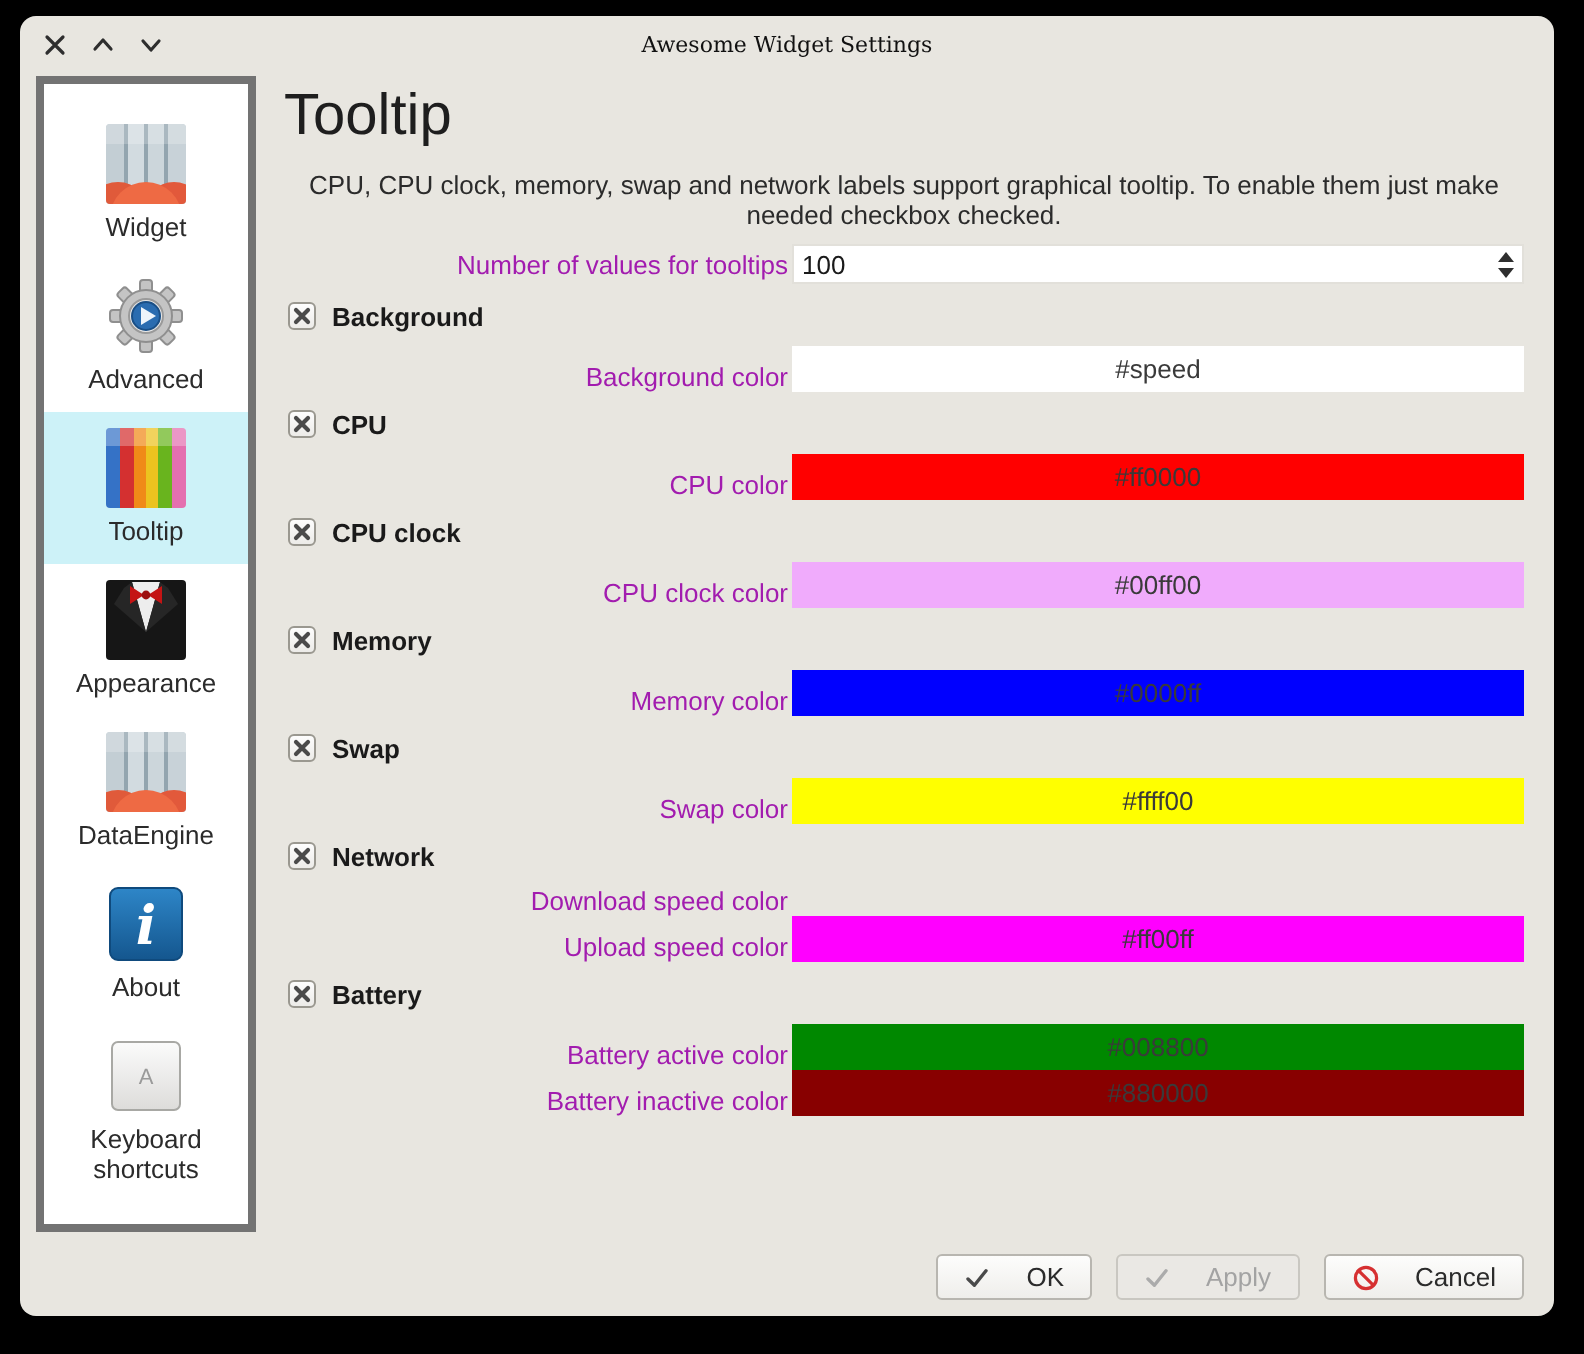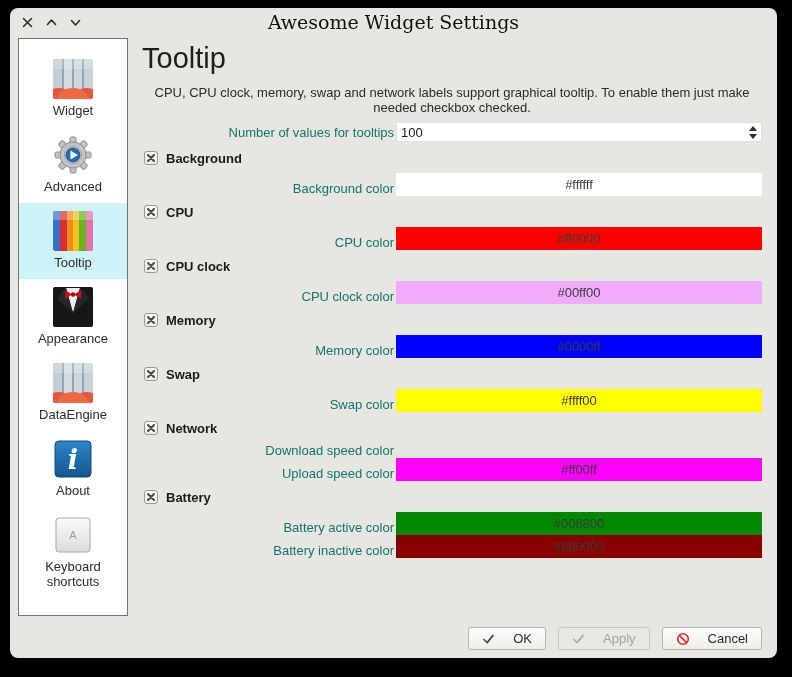--- a/index.html
+++ b/index.html
@@ -8,43 +8,43 @@
 
   .window { position:absolute; left:10px; top:8px; width:767px; height:650px;
             background:#e8e6e0; border-radius:8px; overflow:hidden; }
 
   
   .titlebar { position:relative; height:28px; display:flex; align-items:center; padding-left:10px; }
   .win-controls { display:flex; gap:9px; z-index:2; }
   .win-btn { width:15px; height:15px; display:flex; align-items:center; justify-content:center;
              background:transparent; border:none; cursor:pointer; }
   .titlebar-title { position:absolute; left:0; right:0; text-align:center;
-                    font-family:"DejaVu Serif","Liberation Serif",serif; font-size:19px; color:#111; }
+                    font-family:"DejaVu Serif","Liberation Serif",serif; font-size:11px; color:#111; }
 
   
   .content { display:flex; padding:2px 15px 0 8px; }
 
   .sidebar { width:110px; min-width:110px; height:578px; background:#fff;
-             border:1px solid #737373; display:flex; flex-direction:column;
+             border:4px solid #737373; display:flex; flex-direction:column;
              align-items:stretch; padding-top:12px; }
   .sidebar-item { display:flex; flex-direction:column; align-items:center;
                   padding:8px 2px 9px; cursor:pointer; }
   .sidebar-item.selected { background:#cdf2f8; }
   .sidebar-icon { width:40px; height:40px; margin-bottom:4px; position:relative; }
   .sidebar-icon svg { width:40px; height:40px; display:block; }
   .sidebar-label { font-size:13px; color:#2b2b2b; text-align:center; line-height:15px; }
 
   .main { flex:1; padding:0 0 0 14px; }
   .page-title { font-size:29px; font-weight:400; color:#1e1e1e; margin:4px 0 10px; }
   .page-desc { font-size:13px; color:#2b2b2b; text-align:center; line-height:15px; margin:0 2px 7px; }
 
   
   .row { display:flex; align-items:center; }
   .row-label { width:254px; min-width:254px; text-align:right; font-size:13px;
-               color:#0f766e; padding-right:2px; white-space:nowrap; overflow:hidden; }
+               color:#a21caf; padding-right:2px; white-space:nowrap; overflow:hidden; }
 
   .spin-row { margin-bottom:2px; }
   .spinbox { flex:1; height:20px; background:#fff; border:1px solid #e2e0da;
              display:flex; align-items:center; position:relative; }
   .spin-value { font-size:13px; color:#1a1a1a; padding-left:4px; flex:1; }
   .spin-arrows { width:14px; display:flex; flex-direction:column; align-items:center;
                  gap:3px; padding-right:3px; cursor:pointer; }
   .arr-up { width:0; height:0; border-left:4px solid transparent; border-right:4px solid transparent;
             border-bottom:5px solid #2e2e2e; }
   .arr-down { width:0; height:0; border-left:4px solid transparent; border-right:4px solid transparent;
@@ -267,21 +267,21 @@
         <svg width="10" height="10" viewBox="0 0 10 10">
           <path d="M2,2 L8,8 M8,2 L2,8" stroke="#4a4a4a" stroke-width="2.1" stroke-linecap="round" fill="none"></path>
         </svg>
       </span>
       <span class="sec-label">Background</span>
     </div>
     <div class="sec-rows">
   <div class="crow">
     <div class="row-label">Background color</div>
     <div class="color-bar" style="background: rgb(255, 255, 255);">
-      <span class="color-hex">#ffffff</span>
+      <span class="color-hex">#speed</span>
     </div>
   </div>
 </div>
   </div>
 
   <div class="section">
     <div class="sec-header">
       <span class="checkbox">
         <svg width="10" height="10" viewBox="0 0 10 10">
           <path d="M2,2 L8,8 M8,2 L2,8" stroke="#4a4a4a" stroke-width="2.1" stroke-linecap="round" fill="none"></path>

